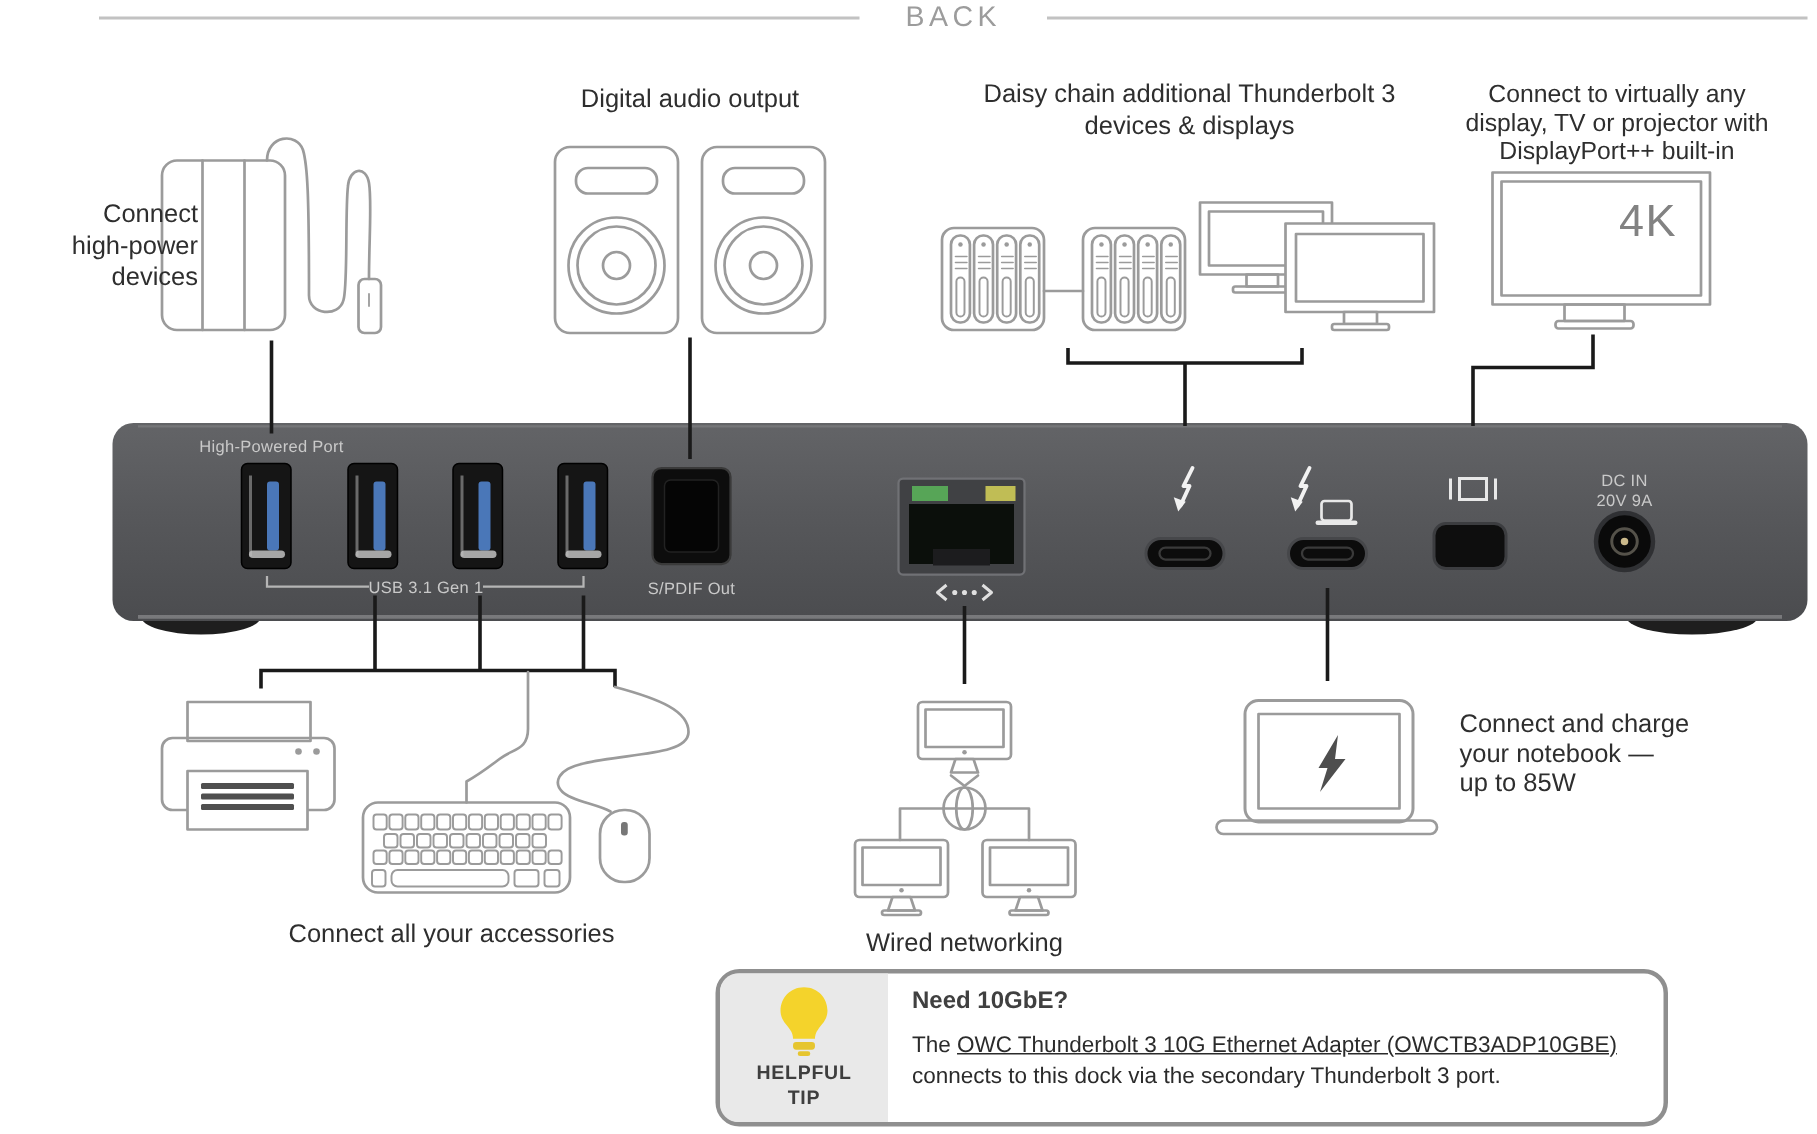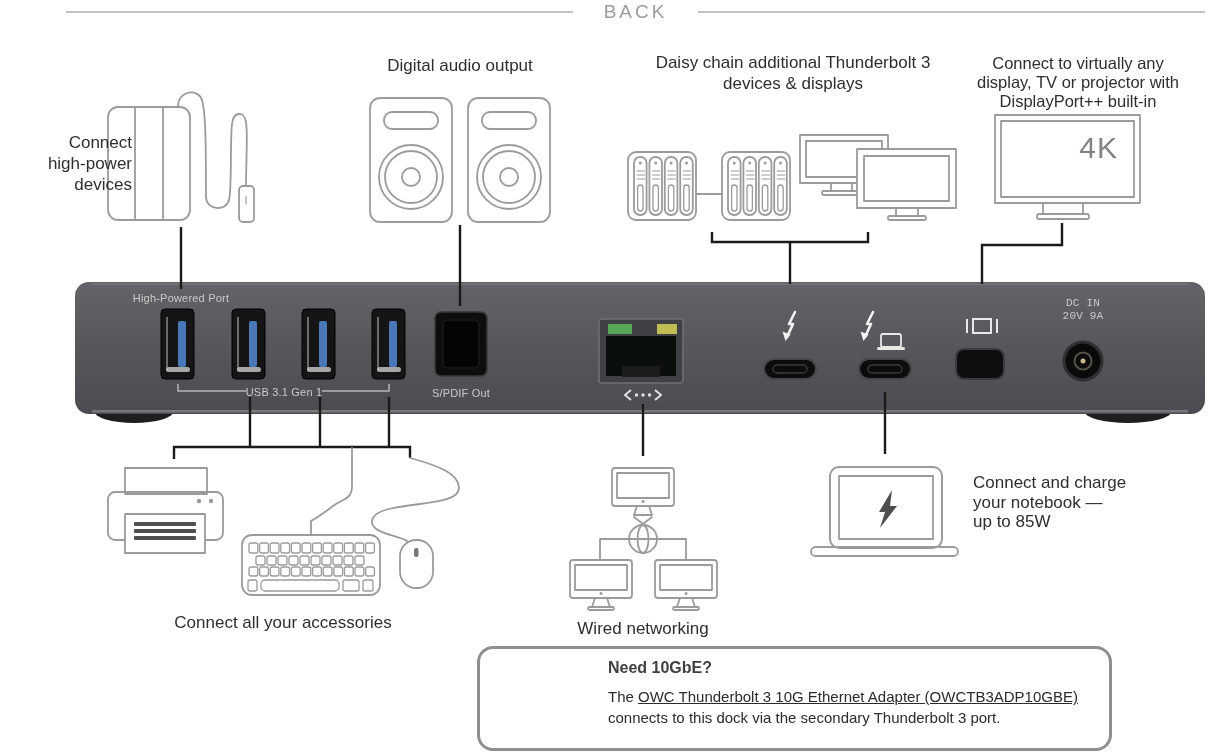--- a/index.html
+++ b/index.html
@@ -375,33 +375,42 @@
   <div class="callout right" style="left:10px;top:132px;width:88px;">Connect
 high-power
 devices</div>
   <div class="callout center" style="left:335px;top:55px;width:250px;">Digital audio output</div>
   <div class="callout center" style="left:618px;top:52px;width:350px;">Daisy chain additional Thunderbolt 3
 devices &amp; displays</div>
   <div class="callout center" style="left:953px;top:54px;width:250px;font-size:16.5px;line-height:19px;">Connect to virtually any
 display, TV or projector with
 DisplayPort++ built-in</div>
   <div class="badge4k">4K</div>
-  <div class="callout center" style="left:133px;top:612px;width:300px;">Connect all your accessories</div>
+  <div class="callout center" style="left:151px;top:612px;width:300px;">Connect all your accessories</div>
   <div class="callout center" style="left:543px;top:618px;width:200px;">Wired networking</div>
   <div class="callout" style="left:973px;top:473px;width:200px;line-height:19.5px;">Connect and charge
 your notebook —
 up to 85W</div>
 
   <div class="docklabel" style="left:121px;top:292px;width:120px;">High-Powered Port</div>
   <div class="docklabel" style="left:234px;top:386px;width:100px;">USB 3.1 Gen 1</div>
   <div class="docklabel" style="left:411px;top:387px;width:100px;">S/PDIF Out</div>
-  <div class="docklabel" style="left:1053px;top:297px;width:60px;font-family:Liberation Mono, monospace;">DC IN
+  <div class="docklabel" style="left:1053px;top:315px;width:60px;">DC IN
 20V 9A</div>
 
   <div class="tip">
+    <div class="tip-left">
+      <svg width="38" height="48" viewBox="0 0 36 46" style="margin-top:7px;">
+        <path d="M18,2 C9,2 3,9 3,17 c0,6 4,9 6,12 c1.5,2 2,4 2,6 h14 c0,-2 0.5,-4 2,-6 c2,-3 6,-6 6,-12 C33,9 27,2 18,2 Z" fill="#f4d32b"></path>
+        <rect x="11" y="37" width="14" height="5" rx="2" fill="#e6c52f"></rect>
+        <rect x="14" y="43" width="8" height="3" rx="1.5" fill="#e6c52f"></rect>
+      </svg>
+      <div class="tip-badge">HELPFUL
+TIP</div>
+    </div>
     <div class="tip-content">
       <div class="tip-title">Need 10GbE?</div>
       <div class="tip-line">
         <span>The </span><span class="tip-link">OWC Thunderbolt 3 10G Ethernet Adapter (OWCTB3ADP10GBE)</span>
       </div>
       <div class="tip-line">connects to this dock via the secondary Thunderbolt 3 port.</div>
     </div>
   </div>
 
 </div>

